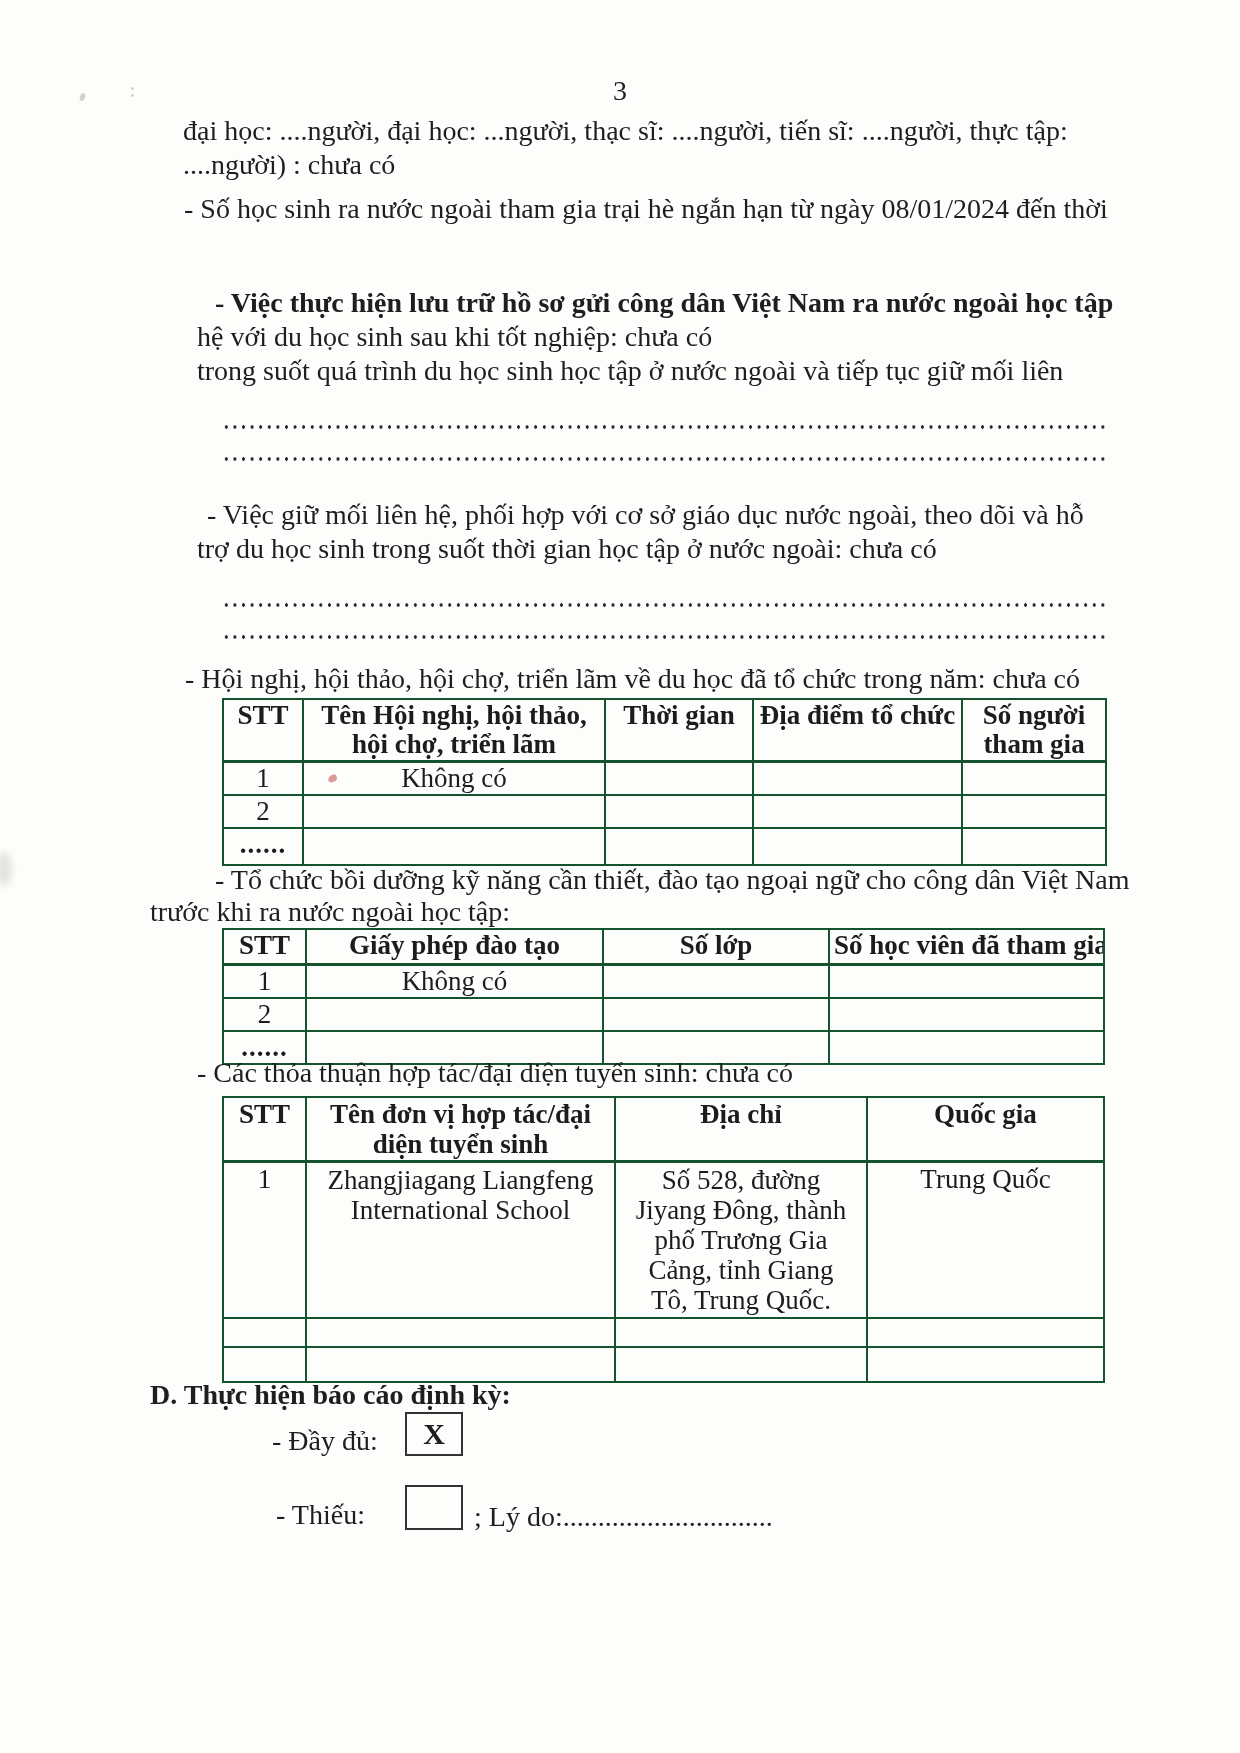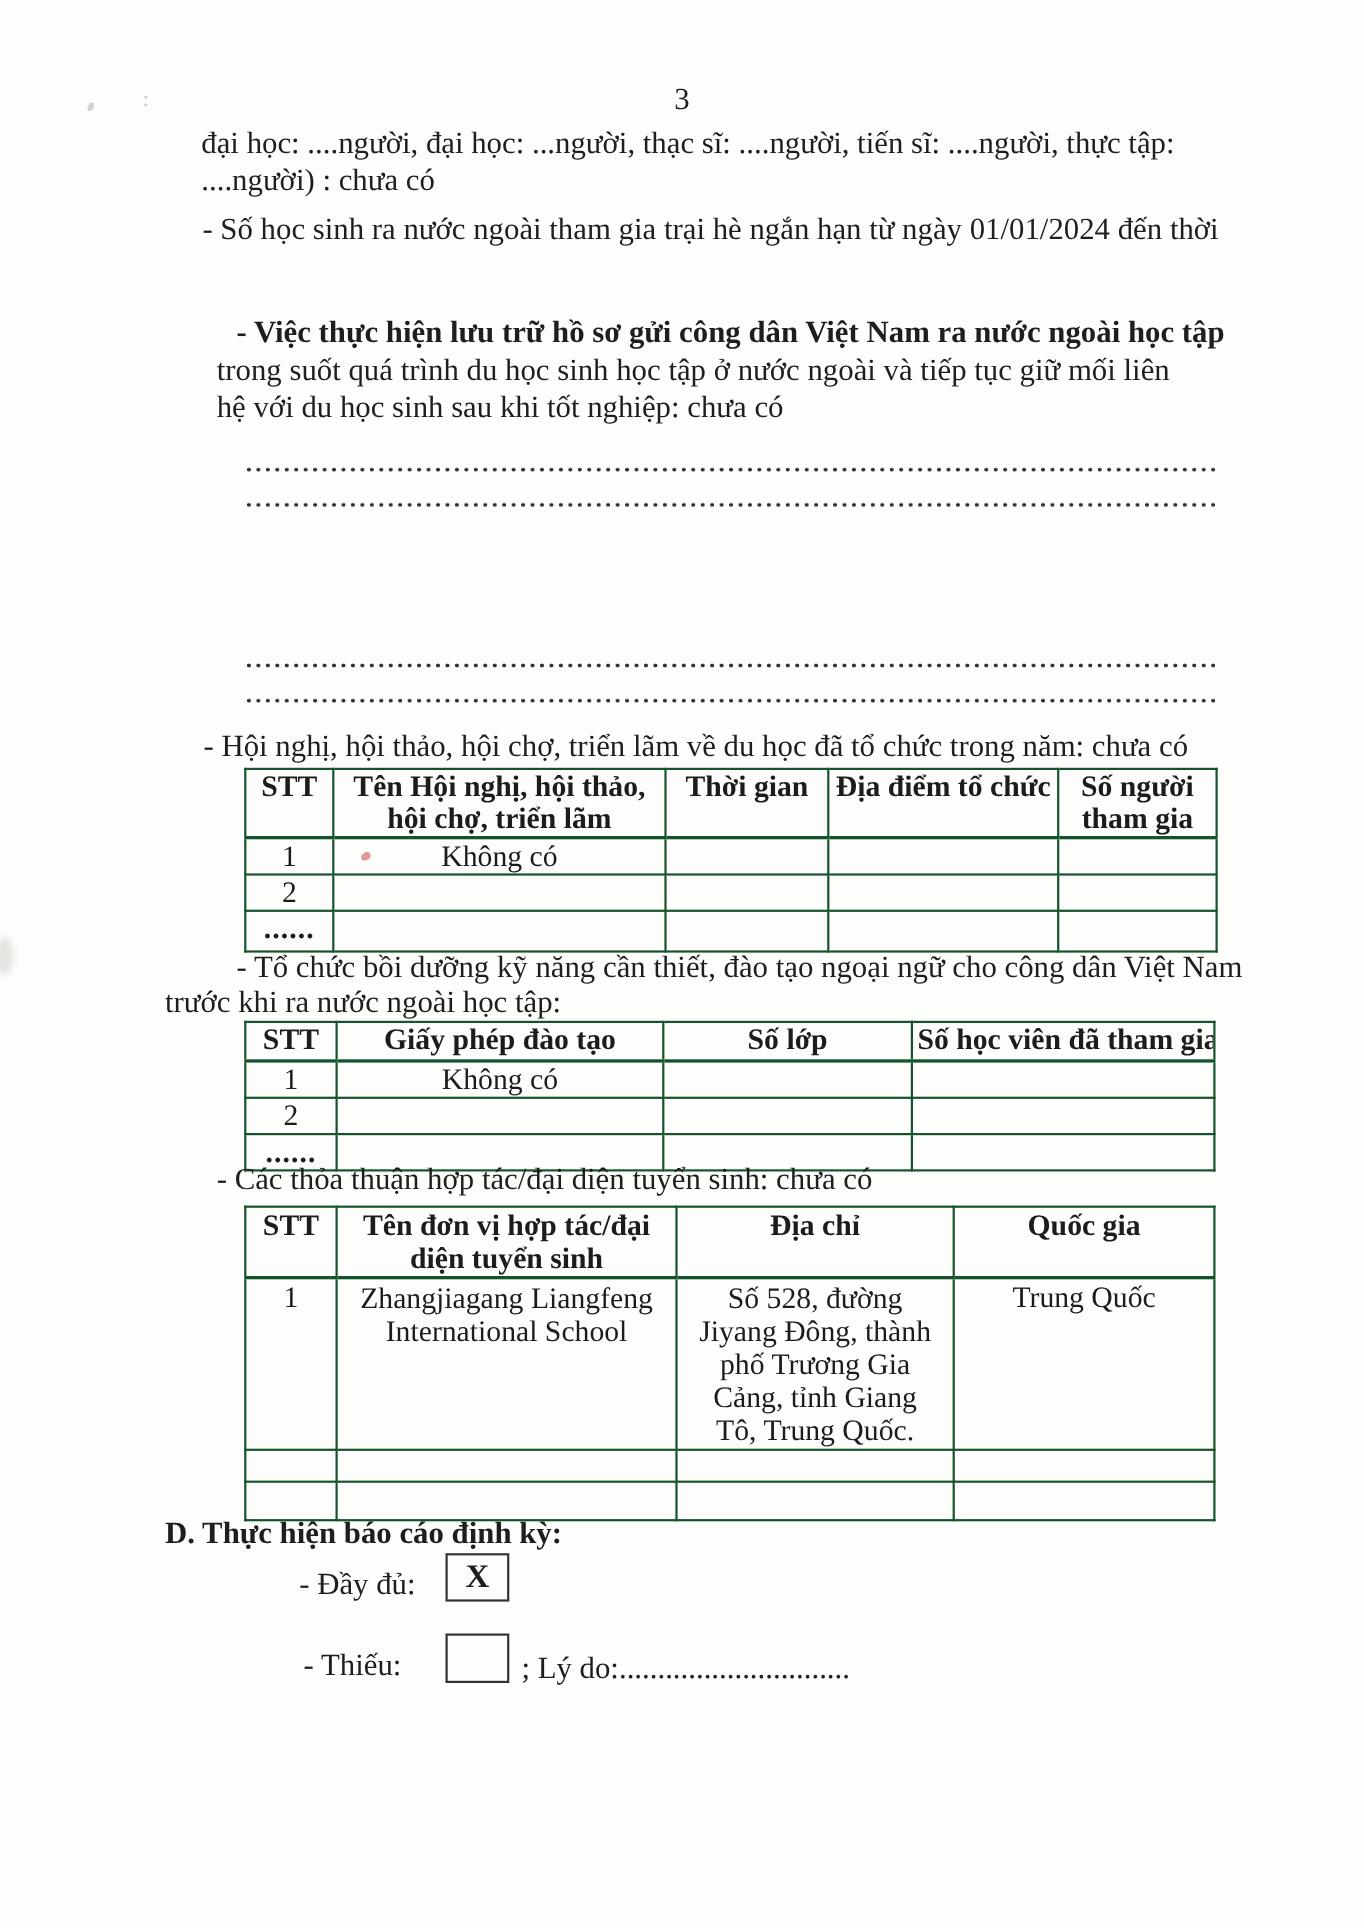--- a/index.html
+++ b/index.html
@@ -72,32 +72,36 @@
   <div class="abs artifact a-red" style="left:328px; top:775px;"></div>
 
   <div class="abs body-text center" style="left:0; top:74px; width:1240px;">3</div>
 
   <div class="abs body-text" style="left:183px; top:114px; width:940px;">
     <div class="pline">đại học: ....người, đại học: ...người, thạc sĩ: ....người, tiến sĩ: ....người, thực tập:</div>
     <div class="pline">....người) : chưa có</div>
   </div>
 
   <div class="abs body-text" style="left:184px; top:192px; width:940px;">
-    <div class="pline">- Số học sinh ra nước ngoài tham gia trại hè ngắn hạn từ ngày 01/01/2024 đến thời</div>
+    <div class="pline">- Số học sinh ra nước ngoài tham gia trại hè ngắn hạn từ ngày 08/01/2024 đến thời</div>
   </div>
 
   <div class="abs body-text" style="left:197px; top:286px; width:930px;">
     <div class="pline" style="padding-left:18px;font-weight:bold;">- Việc thực hiện lưu trữ hồ sơ gửi công dân Việt Nam ra nước ngoài học tập</div>
+    <div class="pline">hệ với du học sinh sau khi tốt nghiệp: chưa có</div>
     <div class="pline">trong suốt quá trình du học sinh học tập ở nước ngoài và tiếp tục giữ mối liên</div>
-    <div class="pline">hệ với du học sinh sau khi tốt nghiệp: chưa có</div>
   </div>
 
   <div class="abs dotline" style="left:222px; top:424px; width:883px;"></div>
   <div class="abs dotline" style="left:222px; top:456px; width:883px;"></div>
 
+  <div class="abs body-text" style="left:197px; top:498px; width:930px;">
+    <div class="pline" style="padding-left:10px;">- Việc giữ mối liên hệ, phối hợp với cơ sở giáo dục nước ngoài, theo dõi và hỗ</div>
+    <div class="pline">trợ du học sinh trong suốt thời gian học tập ở nước ngoài: chưa có</div>
+  </div>
 
   <div class="abs dotline" style="left:222px; top:602px; width:883px;"></div>
   <div class="abs dotline" style="left:222px; top:634px; width:883px;"></div>
 
   <div class="abs body-text pline" style="left:185px; top:662px; width:960px;">- Hội nghị, hội thảo, hội chợ, triển lãm về du học đã tổ chức trong năm: chưa có</div>
 
   <table class="doc-table abs" style="left:222px; top:698px; width:883px;">
     <colgroup>
       <col style="width:80px;">
         <col style="width:302px;">

